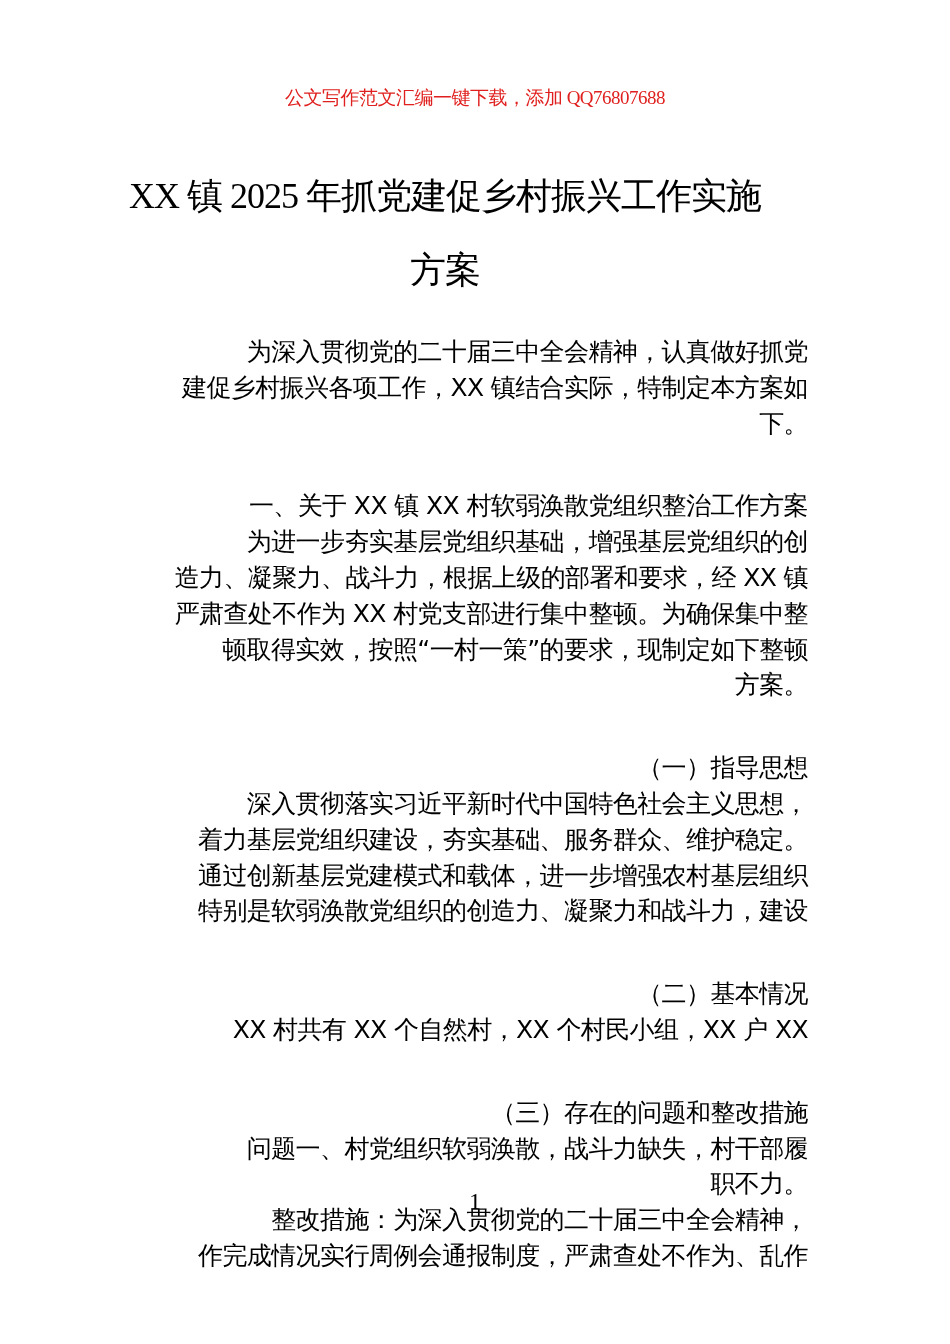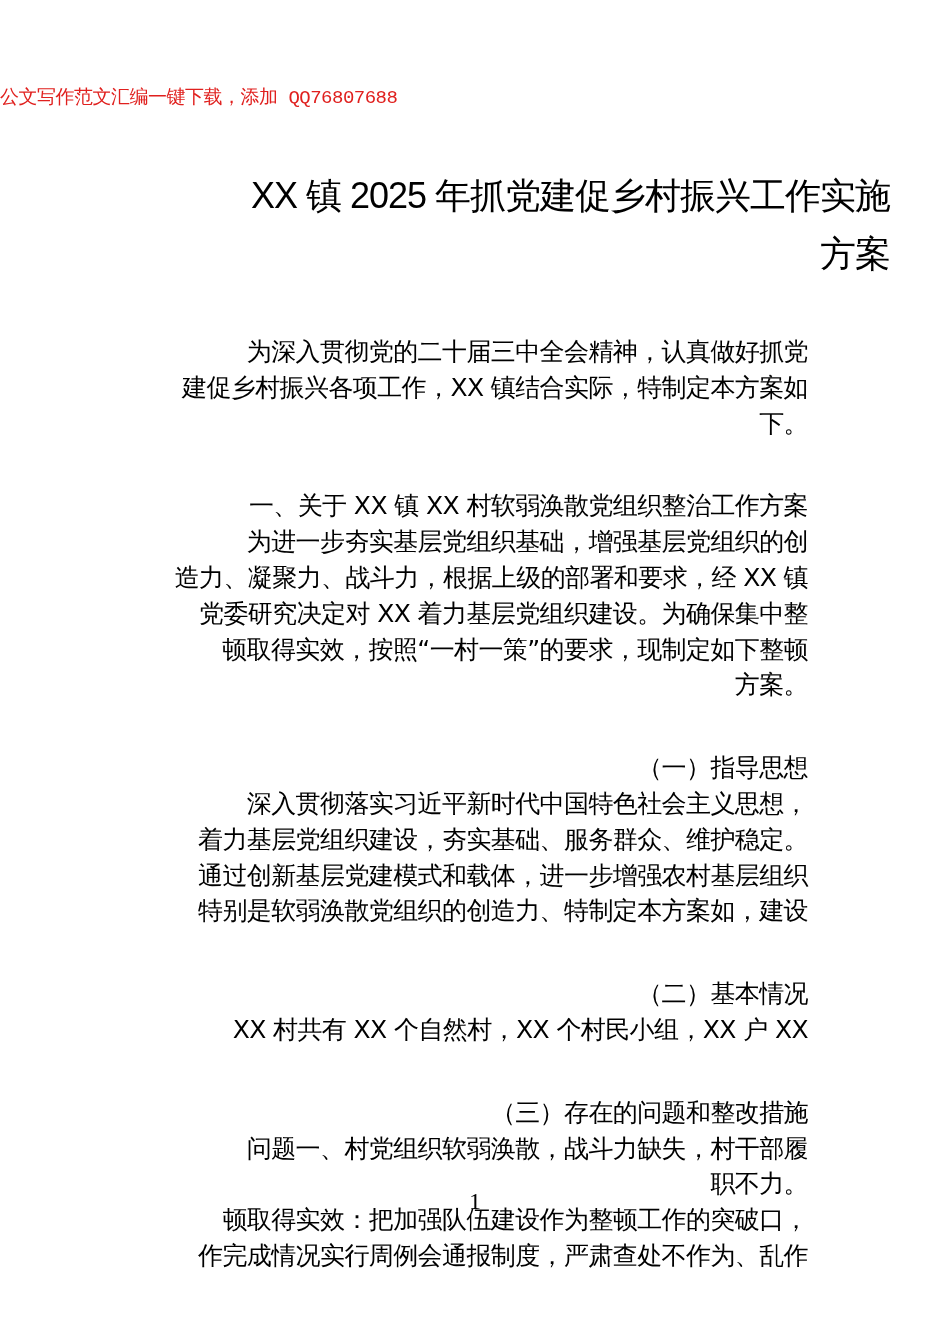--- a/index.html
+++ b/index.html
@@ -20,39 +20,39 @@
       left: 0; top: 0;
       width: 950px;
       height: 1344px;
       background: #ffffff;
     }
     .header-note {
       position: absolute;
       top: 84px;
       left: 0;
       width: 950px;
-      text-align: left;
+      text-align: center;
       font-size: 19px;
       line-height: 28px;
       color: #e0201e;
-      font-family: Liberation Mono, monospace;
+      font-family: Liberation Serif, serif;
       letter-spacing: -0.5px;
     }
     .title {
       position: absolute;
       left: 0;
       width: 890px;
-      text-align: right;
+      text-align: center;
       font-size: 36px;
       line-height: 44px;
-      font-family: Liberation Sans, sans-serif;
+      font-family: Liberation Serif, serif;
       letter-spacing: -1px;
     }
     .title-line-1 { top: 174px; }
-    .title-line-2 { top: 232px; }
+    .title-line-2 { top: 248px; }
     .body {
       position: absolute;
       left: 144px;
       top: 334px;
       width: 664px;
     }
     .line {
       height: 35.8px;
       line-height: 35.8px;
       font-size: 25px;
@@ -84,38 +84,38 @@
 
   <div class="body">
     <div class="line indent">为深入贯彻党的二十届三中全会精神，认真做好抓党</div>
     <div class="line">建促乡村振兴各项工作，XX 镇结合实际，特制定本方案如</div>
     <div class="line">下。</div>
 
     <div class="line indent-h">一、关于 XX 镇 XX 村软弱涣散党组织整治工作方案</div>
 
     <div class="line indent">为进一步夯实基层党组织基础，增强基层党组织的创</div>
     <div class="line">造力、凝聚力、战斗力，根据上级的部署和要求，经 XX 镇</div>
-    <div class="line">党委研究决定对 XX 着力基层党组织建设。为确保集中整</div>
+    <div class="line">严肃查处不作为 XX 村党支部进行集中整顿。为确保集中整</div>
     <div class="line">顿取得实效，按照“一村一策”的要求，现制定如下整顿</div>
     <div class="line">方案。</div>
 
     <div class="line indent-h">（一）指导思想</div>
 
     <div class="line indent">深入贯彻落实习近平新时代中国特色社会主义思想，</div>
     <div class="line">着力基层党组织建设，夯实基础、服务群众、维护稳定。</div>
     <div class="line">通过创新基层党建模式和载体，进一步增强农村基层组织</div>
-    <div class="line">特别是软弱涣散党组织的创造力、特制定本方案如，建设</div>
+    <div class="line">特别是软弱涣散党组织的创造力、凝聚力和战斗力，建设</div>
 
     <div class="line indent-h">（二）基本情况</div>
 
     <div class="line indent">XX 村共有 XX 个自然村，XX 个村民小组，XX 户 XX</div>
 
     <div class="line indent-h">（三）存在的问题和整改措施</div>
 
     <div class="line indent">问题一、村党组织软弱涣散，战斗力缺失，村干部履</div>
     <div class="line">职不力。</div>
 
-    <div class="line indent">顿取得实效：把加强队伍建设作为整顿工作的突破口，</div>
+    <div class="line indent">整改措施：为深入贯彻党的二十届三中全会精神，</div>
     <div class="line">作完成情况实行周例会通报制度，严肃查处不作为、乱作</div>
   </div>
 
   <div class="page-number">1</div>
 </div>
 
 </body></html>

